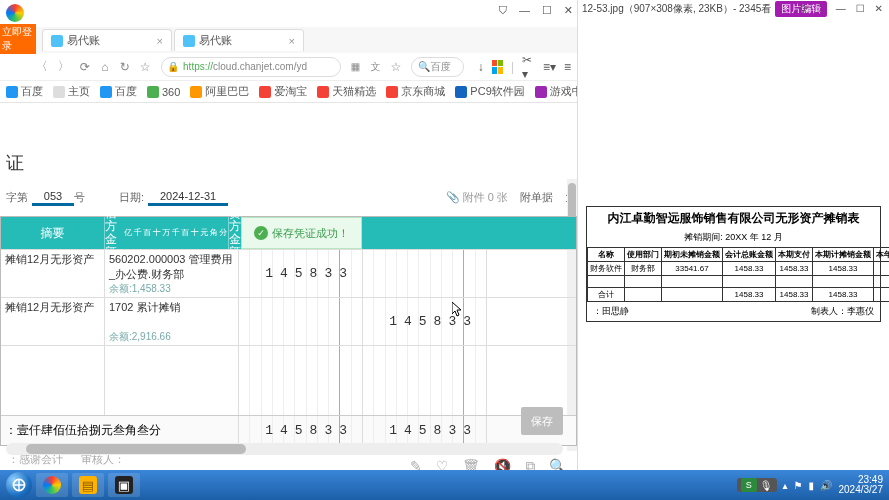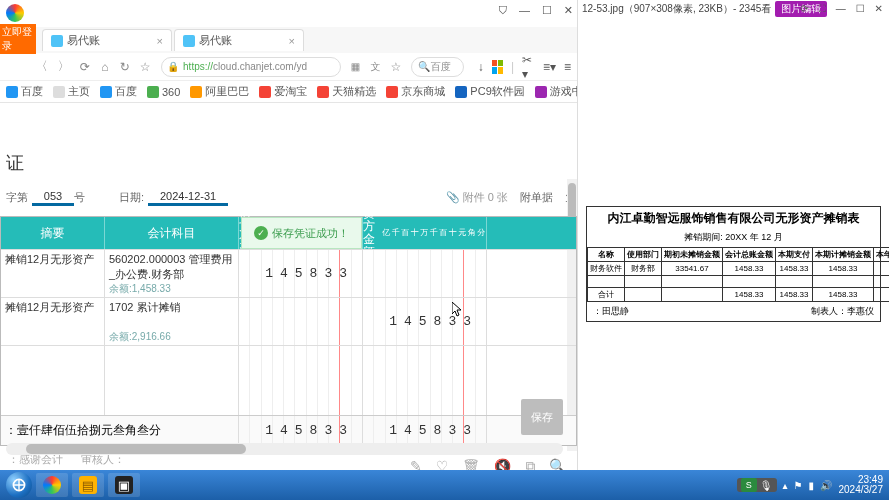--- a/index.html
+++ b/index.html
@@ -67,21 +67,21 @@
   .amt-grid .slot:last-child{border-right:none;}
   .amt-text { position:absolute; inset:0; display:flex; align-items:center; justify-content:flex-end; padding-right:8px; font-family: "Courier New", monospace; font-size:13px; letter-spacing:7px; color:#333;}
   .sub-balance { position:absolute; left:108px; bottom:1px; font-size:10px; color:#7aa;}
   .vg-row.tall { height:48px;}
   .vg-row.tall .sub-title { display:block; color:#333;}
   
   .vg-total { display:flex; height:30px; border-top:1px solid #ccc; align-items:center; background:#fafafa;}
   .vg-total .tcell { border-right:1px solid #ddd; height:100%; display:flex; align-items:center; padding:0 4px;}
   
   .voucher-footer { display:flex; padding: 6px 8px; color:#aaa; font-size:11px; gap:18px;}
-  .save-big { position:absolute; right: 14px; bottom: 56px; width:42px; height:36px; background:#bdbdbd; color:#fff; border-radius:2px; display:flex; align-items:center; justify-content:center; font-size:11px;}
+  .save-big { position:absolute; right: 14px; bottom: 56px; width:42px; height:28px; background:#bdbdbd; color:#fff; border-radius:2px; display:flex; align-items:center; justify-content:center; font-size:11px;}
   
   .hscroll { position:absolute; bottom: 36px; left:6px; right:14px; height:12px; background:#eee; border-radius:6px;}
   .hscroll .thumb { position:absolute; left:20px; top:1px; width:220px; height:10px; background:#bbb; border-radius:5px;}
   
   .bottom-icon-strip { position:absolute; bottom: 16px; right: 10px; display:flex; gap:14px; color:#aaa;}
   .bottom-icon-strip span { font-size:14px; cursor:pointer;}
   
   .vscroll { position:absolute; right:0; top:76px; bottom:40px; width:10px; background:#f1f1f1;}
   .vscroll .vthumb { position:absolute; top:4px; left:1px; right:1px; height:40px; background:#bbb; border-radius:4px;}
   
@@ -245,21 +245,20 @@
       </div>
     </div>
 
     <div class="voucher-grid">
       <div class="save-toast">
         <span class="chk">✓</span>
         <span>保存凭证成功！</span>
       </div>
       <div class="vg-head">
         <div class="col c-summary">摘要</div>
-        <div class="col c-subject">会计科目</div>
         <div class="col c-debit amount-header">
           <span>借方金额</span>
           <div class="amount-units">
               <span>亿</span>
               <span>千</span>
               <span>百</span>
               <span>十</span>
               <span>万</span>
               <span>千</span>
               <span>百</span>

